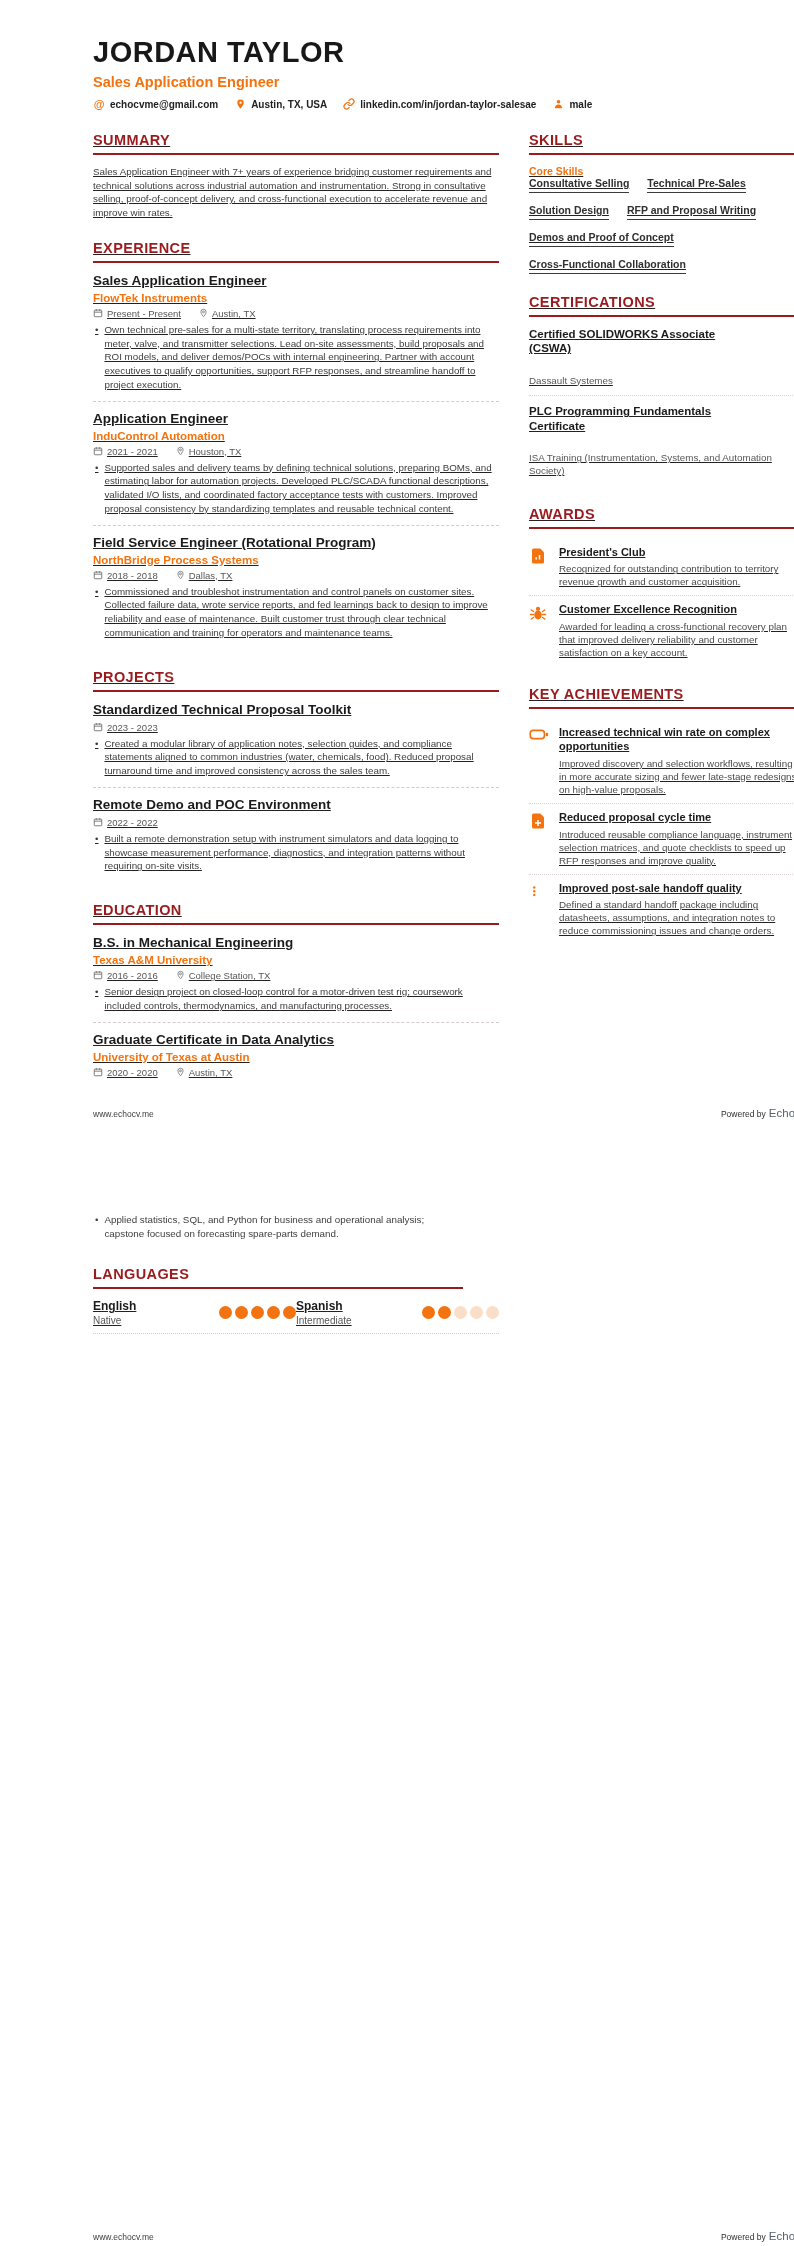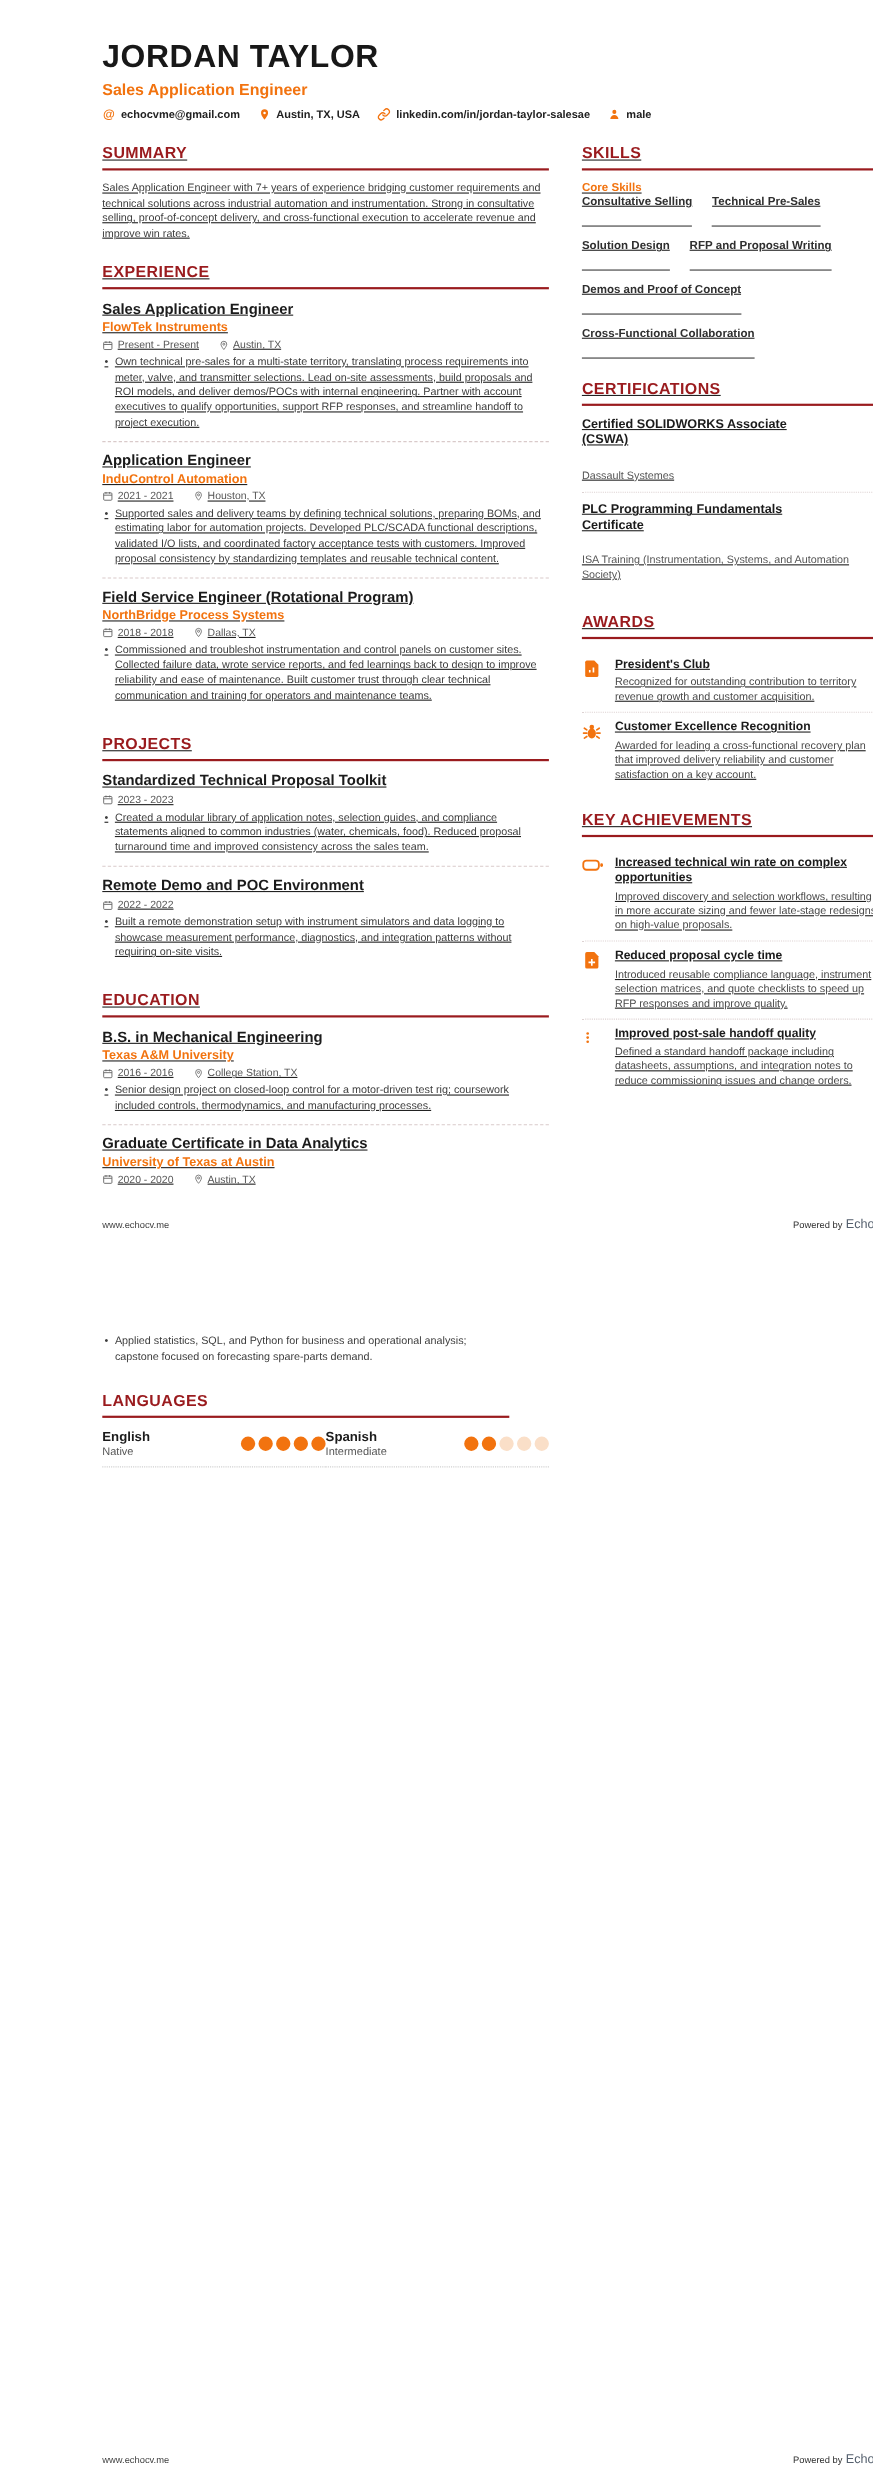--- a/index.html
+++ b/index.html
@@ -26,44 +26,44 @@
                    border-bottom:2px solid #9a1b1e; padding-bottom:5px; margin-bottom:10px; }
 
   .body-text { font-size:9.8px; line-height:1.4; color:#3d3d3d; }
 
   
   .entry { padding-bottom:9px; margin-bottom:9px; border-bottom:1px dashed #d9caca; }
   .entry.last { border-bottom:none; margin-bottom:2px; }
   .entry-title { font-size:13.5px; font-weight:bold; color:#1b1b1b; line-height:1.2; }
   .entry-company { font-size:11.5px; font-weight:bold; color:#f2730f; margin-top:3px; }
   .entry-meta { display:flex; align-items:center; gap:18px; margin-top:4px; margin-bottom:4px; }
-  .meta-item { display:flex; align-items:center; gap:4px; font-size:9.5px; color:#565656; }
+  .meta-item { display:flex; gap:4px; font-size:9.5px; color:#565656; }
   .bullet { display:flex; gap:6px; font-size:9.8px; line-height:1.4; color:#3d3d3d; }
   .bullet .b-dot { flex:none; margin-left:2px; }
 
   
   .skill-group-label { font-size:10.5px; font-weight:bold; color:#f2730f; margin-bottom:0; }
   .skills-list { display:flex; flex-wrap:wrap; gap:11px 18px; }
-  .skill { font-size:10.5px; font-weight:bold; color:#2f2f2f; border-bottom:1.5px solid #3a3a3a; padding-bottom:16px; }
+  .skill { font-size:10.5px; font-weight:bold; color:#2f2f2f; border-bottom:1.5px solid #3a3a3a; padding-bottom:3px; }
 
   
   .cert { padding-bottom:8px; margin-bottom:8px; border-bottom:1px dotted #ddd2d2; }
   .cert.last { border-bottom:none; }
   .cert-name { font-size:11.5px; font-weight:bold; color:#1b1b1b; line-height:1.25; max-width:225px; }
   .cert-issuer { font-size:9.8px; color:#565656; margin-top:19px; line-height:1.3; }
 
   
   .ach { display:flex; gap:10px; padding:7px 0; border-bottom:1px dotted #ddd2d2; }
   .ach.last { border-bottom:none; }
   .ach-icon { width:20px; flex:none; padding-top:1px; }
   .ach-title { font-size:11px; font-weight:bold; color:#1b1b1b; line-height:1.25; }
   .ach-desc { font-size:9.8px; color:#4a4a4a; line-height:1.33; margin-top:3px; }
 
   
-  .lang-row { display:flex; gap:0; width:406px; }
+  .lang-row { display:flex; gap:0; width:406px;text-decoration:underline; }
   .lang-item { flex:1; display:flex; justify-content:space-between; align-items:center;
                border-bottom:1px dotted #cfcfcf; padding-bottom:7px; }
   .lang-name { font-size:12px; font-weight:bold; color:#1b1b1b; }
   .lang-level { font-size:10px; color:#565656; margin-top:2px; }
   .lang-dots { display:flex; gap:3px; }
   .dot { width:13px; height:13px; border-radius:50%; }
   .dot.filled { background:#f2730f; }
   .dot.light { background:#fadfc8; }
 
   

